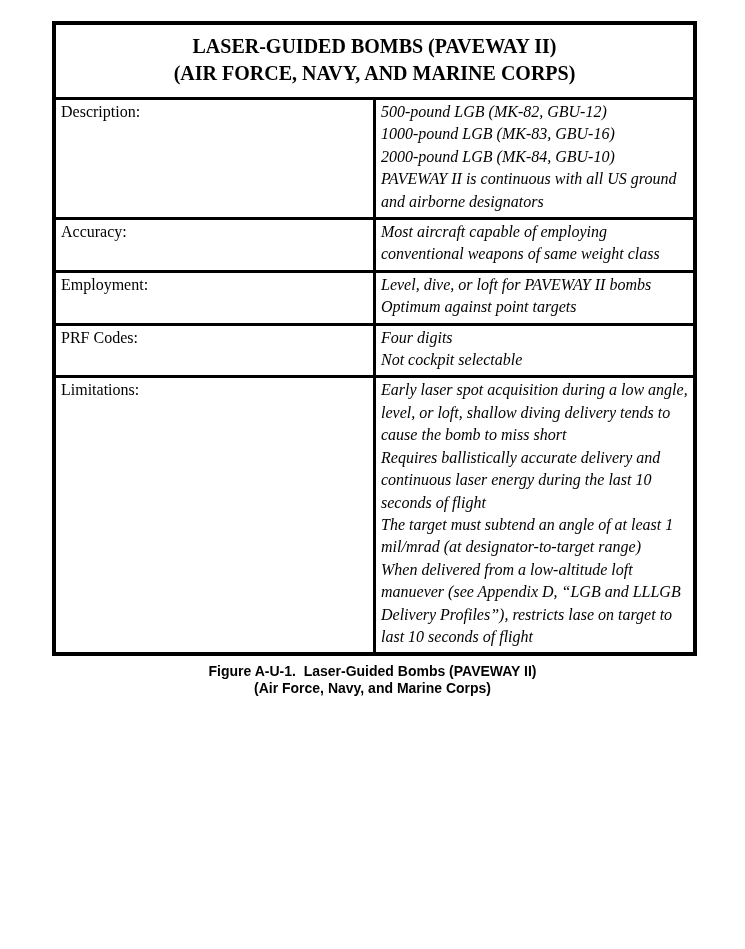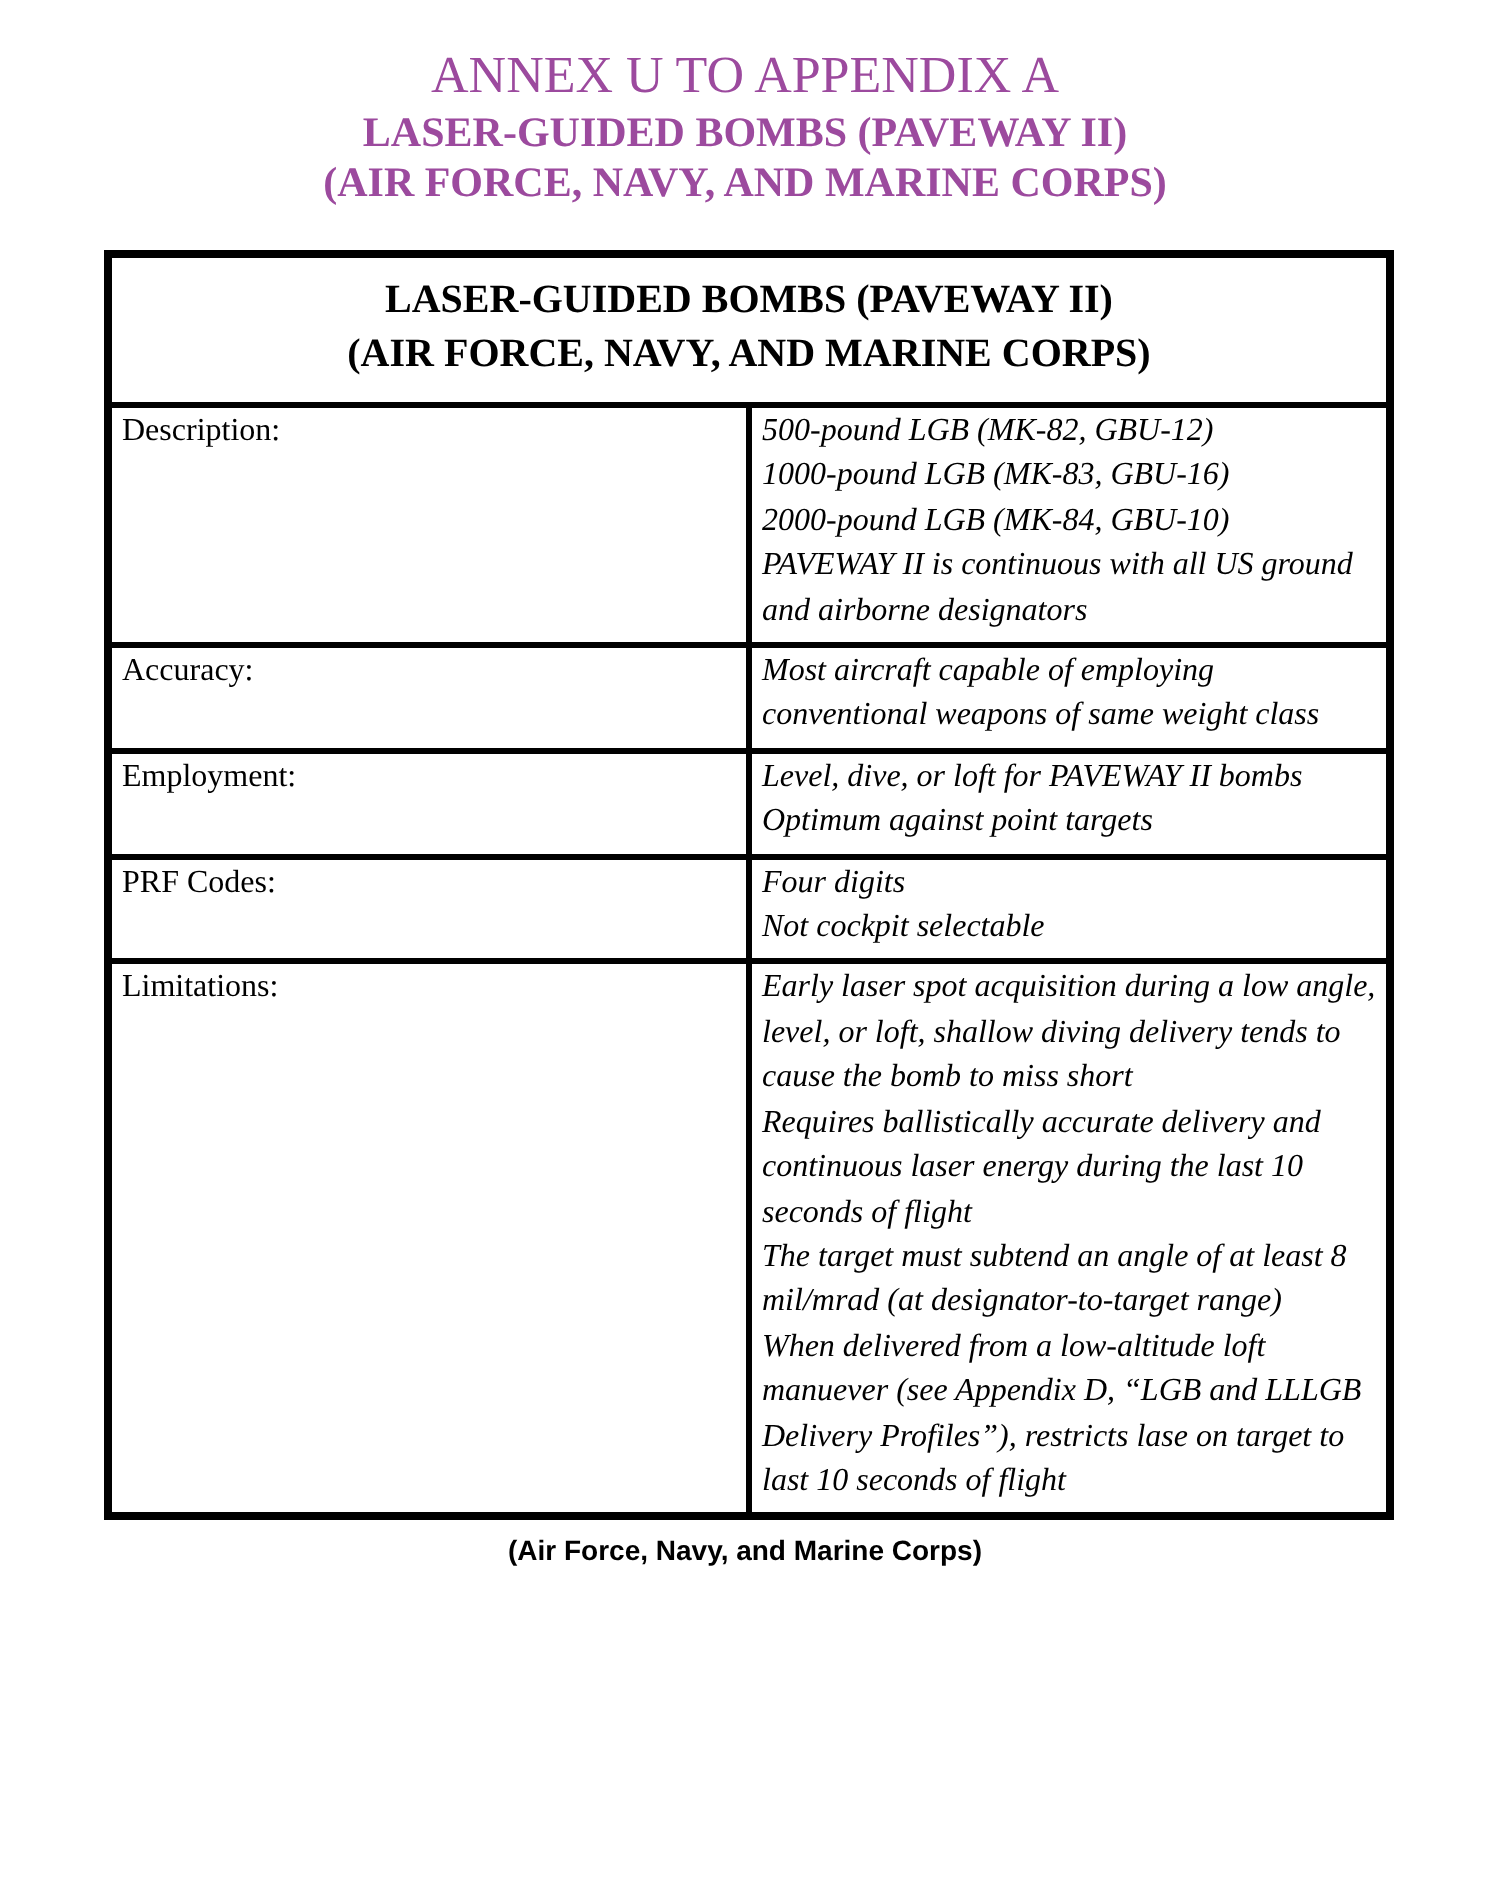--- a/index.html
+++ b/index.html
@@ -82,25 +82,20 @@
   }
   .caption-line {
     white-space: pre-wrap;
   }
 </style>
 </head>
 <body>
 
 <div class="page">
 
-  <div class="doc-header">
-    <div class="annex-title">ANNEX U TO APPENDIX A</div>
-    <div class="doc-subtitle">LASER-GUIDED BOMBS (PAVEWAY II)</div>
-    <div class="doc-subtitle">(AIR FORCE, NAVY, AND MARINE CORPS)</div>
-  </div>
 
   <table class="spec-table">
     <thead>
       <tr>
         <th class="table-title-cell" colspan="2">
           <div>LASER-GUIDED BOMBS (PAVEWAY II)</div>
           <div>(AIR FORCE, NAVY, AND MARINE CORPS)</div>
         </th>
       </tr>
     </thead>
@@ -132,24 +127,25 @@
           <td class="value-cell">
             <div class="value-line">Four digits</div>
             <div class="value-line">Not cockpit selectable</div>
           </td>
         </tr>
         <tr>
           <td class="label-cell">Limitations:</td>
           <td class="value-cell">
             <div class="value-line">Early laser spot acquisition during a low angle, level, or loft, shallow diving delivery tends to cause the bomb to miss short</div>
             <div class="value-line">Requires ballistically accurate delivery and continuous laser energy during the last 10 seconds of flight</div>
-            <div class="value-line">The target must subtend an angle of at least 8 mil/mrad (at designator-to-target range)</div>
+            <div class="value-line">The target must subtend an angle of at least 1 mil/mrad (at designator-to-target range)</div>
             <div class="value-line">When delivered from a low-altitude loft manuever (see Appendix D, “LGB and LLLGB Delivery Profiles”), restricts lase on target to last 10 seconds of flight</div>
           </td>
         </tr>
       </tbody>
   </table>
 
   <div class="caption">
+    <div class="caption-line">Figure A-U-1.  Laser-Guided Bombs (PAVEWAY II)</div>
     <div class="caption-line">(Air Force, Navy, and Marine Corps)</div>
   </div>
 
 </div>
 
 </body></html>

